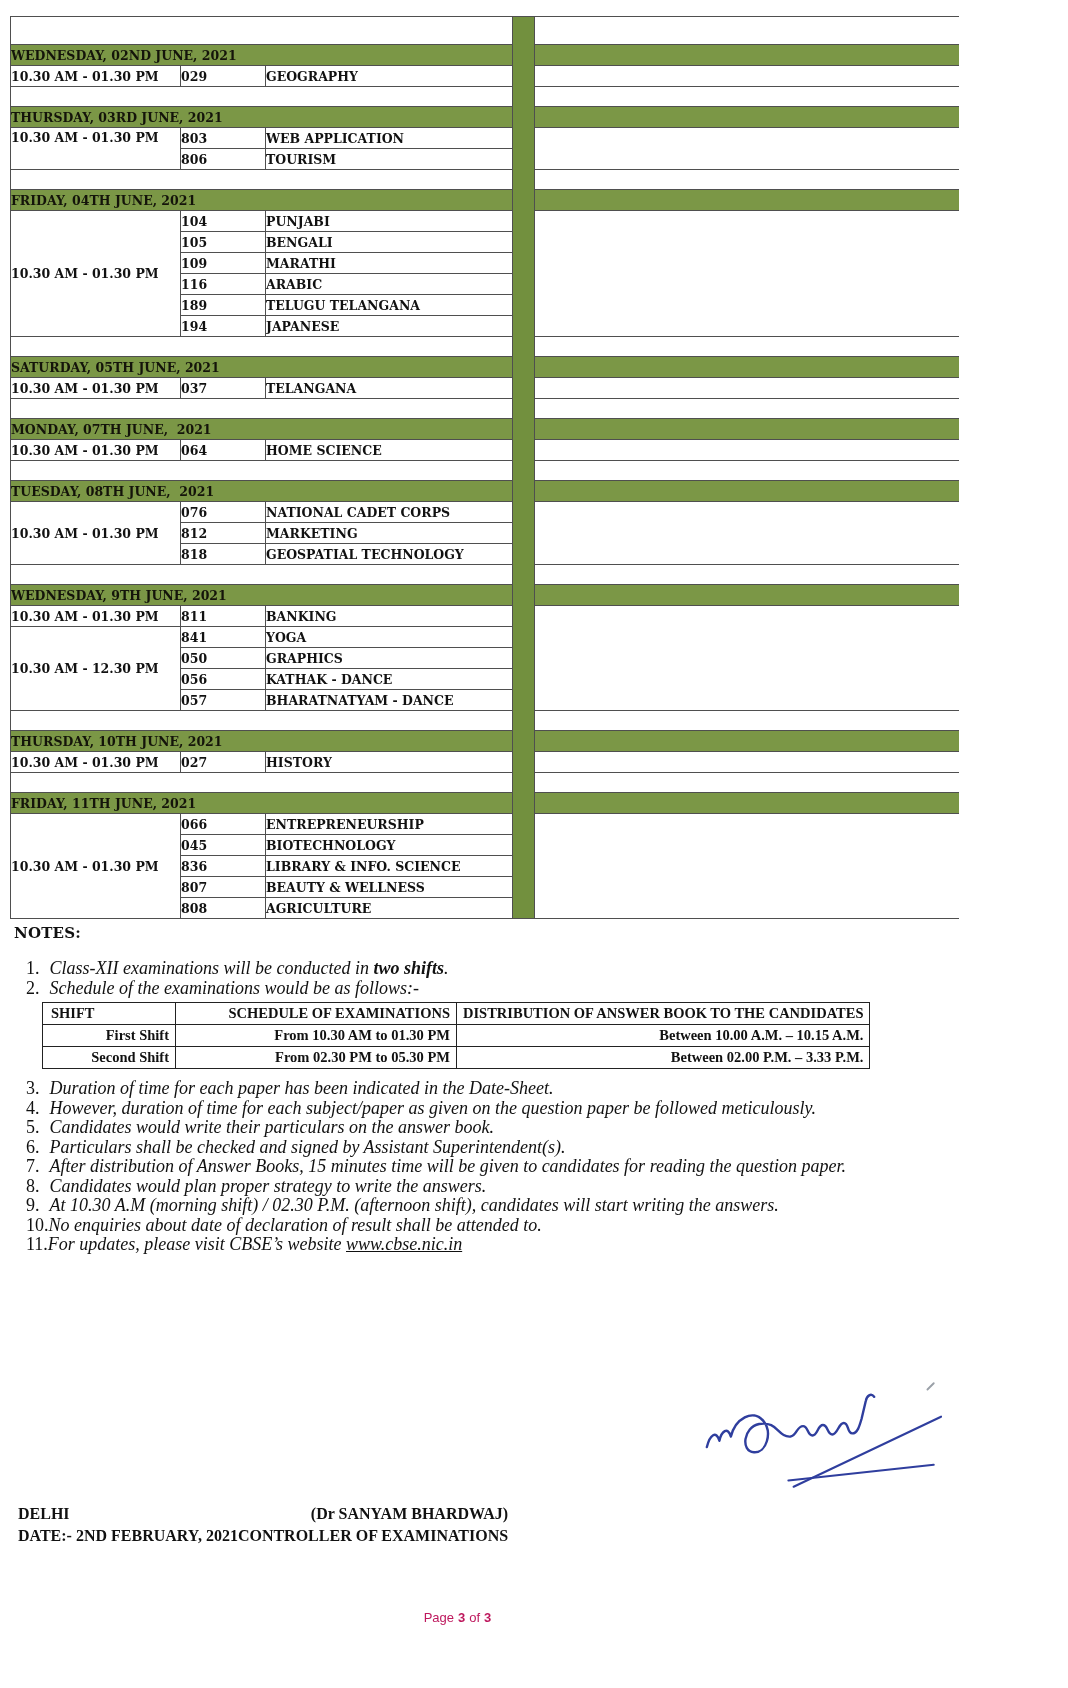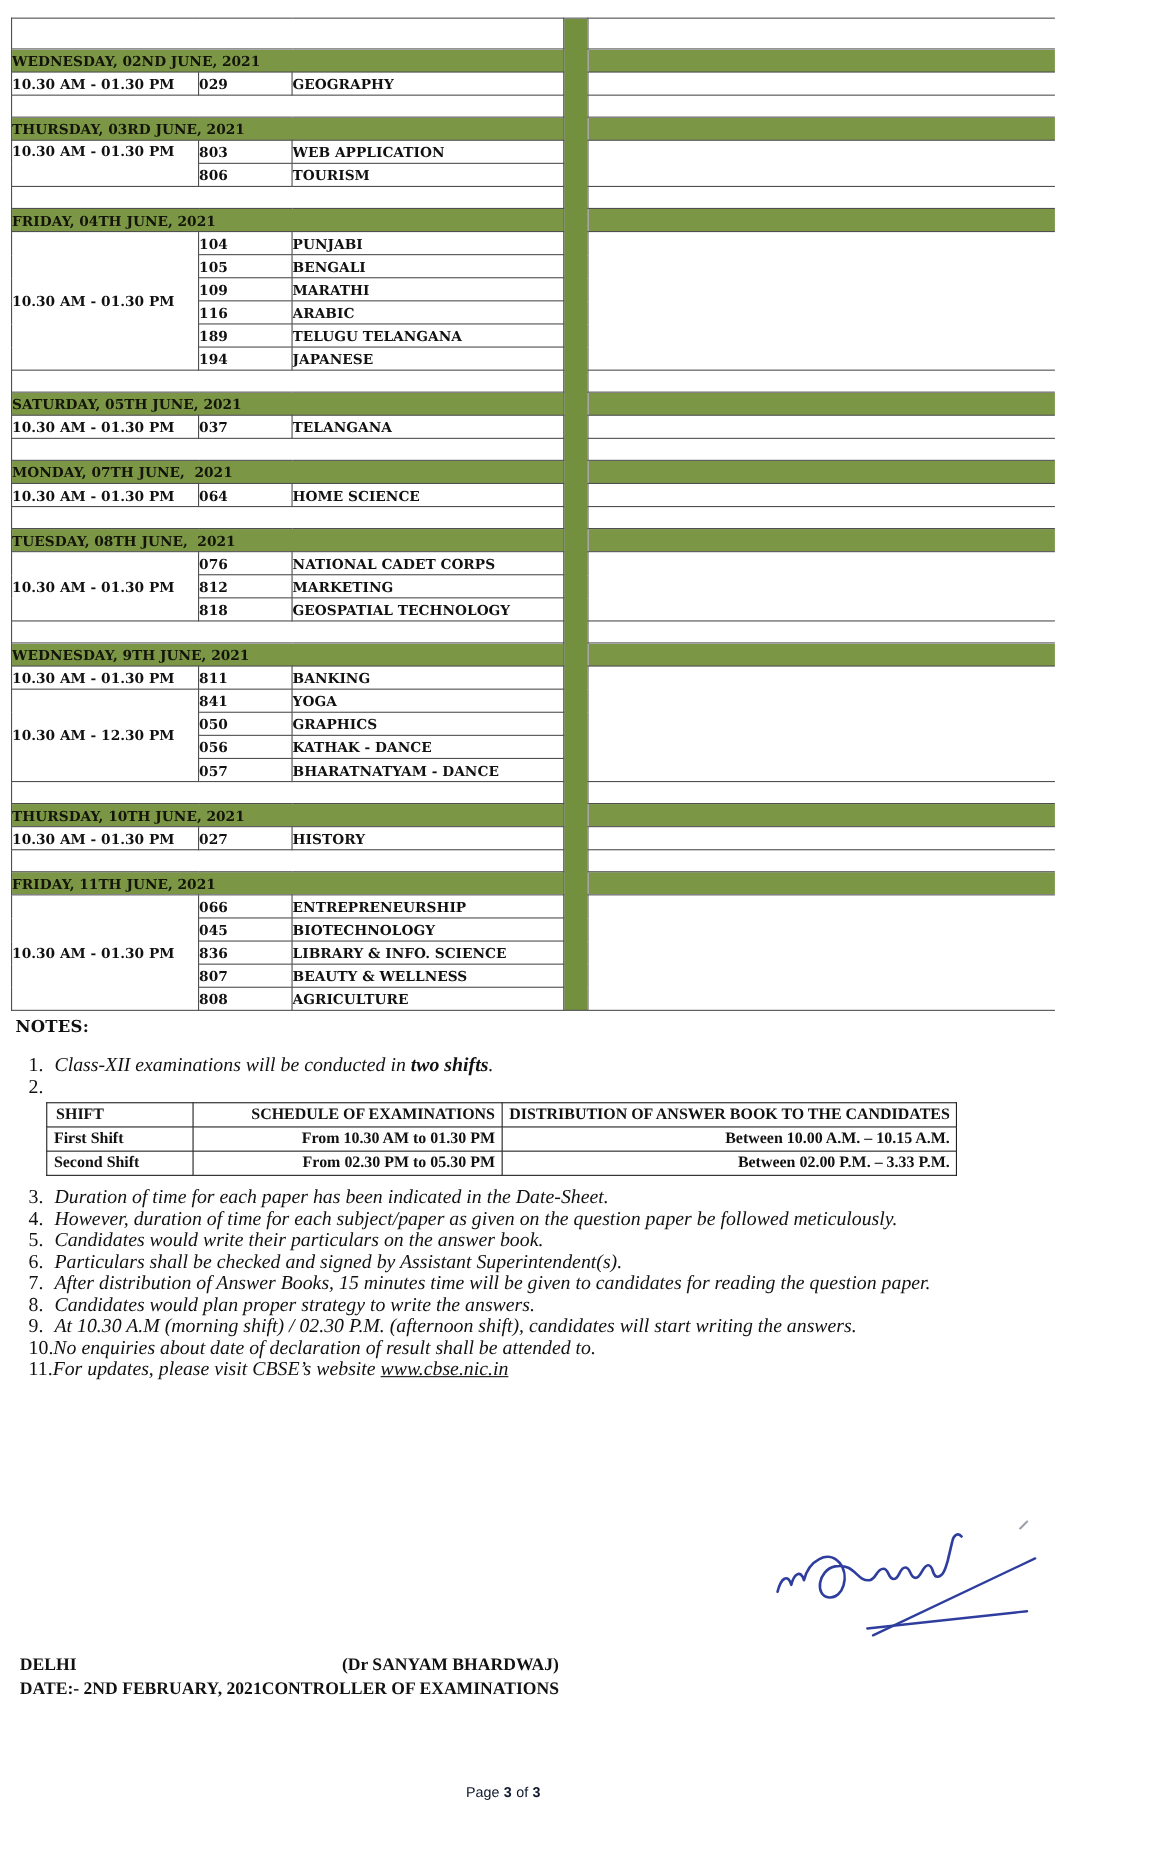--- a/index.html
+++ b/index.html
@@ -35,34 +35,34 @@
   .note-item .ntext{white-space:nowrap;font-style:italic;}
   .note-item b{font-weight:bold;}
   .weblink{text-decoration:underline;cursor:pointer;}
   
   table.shift{
     border-collapse:collapse;margin:4px 0 10px 28px;table-layout:fixed;
     font-family:"Liberation Serif", serif;font-weight:bold;font-size:14.5px;
   }
   table.shift td,table.shift th{border:1px solid #222;padding:0 6px;height:21px;text-align:right;vertical-align:middle;white-space:nowrap;}
   table.shift th.first{text-align:left;padding-left:8px;}
-  table.shift td.shiftname{text-align:left;}
+  table.shift td.shiftname{text-align:right;}
   table.shift tr{height:22px;margin-top:24px;}
   
   .signature{position:absolute;left:690px;top:1378px;width:270px;height:115px;}
   
   .footerblock{
     position:absolute;left:18px;top:1503px;width:988px;display:flex;
     font-family:"Liberation Serif", serif;font-weight:bold;font-size:16px;line-height:22px;
   }
   .fb-right{text-align:right;}
   
   .pagenum{
     position:absolute;left:0;top:1610px;width:915px;text-align:center;
-    font-family:"Liberation Sans", sans-serif;font-size:13px;color:#0f172a;margin-top:12px;
+    font-family:"Liberation Sans", sans-serif;font-size:13px;color:#be185d;
   }
   .pagenum span{margin:0 2px;}
   .pagenum .pn-bold{font-weight:bold;}
 </style>
 </head>
 <body>
 
 <div class="page">
 
   <table class="sched">
@@ -271,20 +271,21 @@
 
   <div class="notes">
     <div class="notes-heading">NOTES:</div>
     <div class="notes-list" id="notes-list-a">
         <div class="note-item">
           <span class="nnum" style="margin-right: 10px;">1.</span>
           <span class="ntext">Class-XII examinations will be conducted in <b>two shifts</b>.</span>
         </div>
         <div class="note-item">
           <span class="nnum" style="margin-right: 10px;">2.</span>
+          <span class="ntext">Schedule of the examinations would be as follows:-</span>
         </div>
       </div>
     <table class="shift">
       <colgroup>
           <col style="width:133px">
           <col style="width:281px">
           <col style="width:397px">
         </colgroup>
       <tbody id="shift-body">
           <tr>

